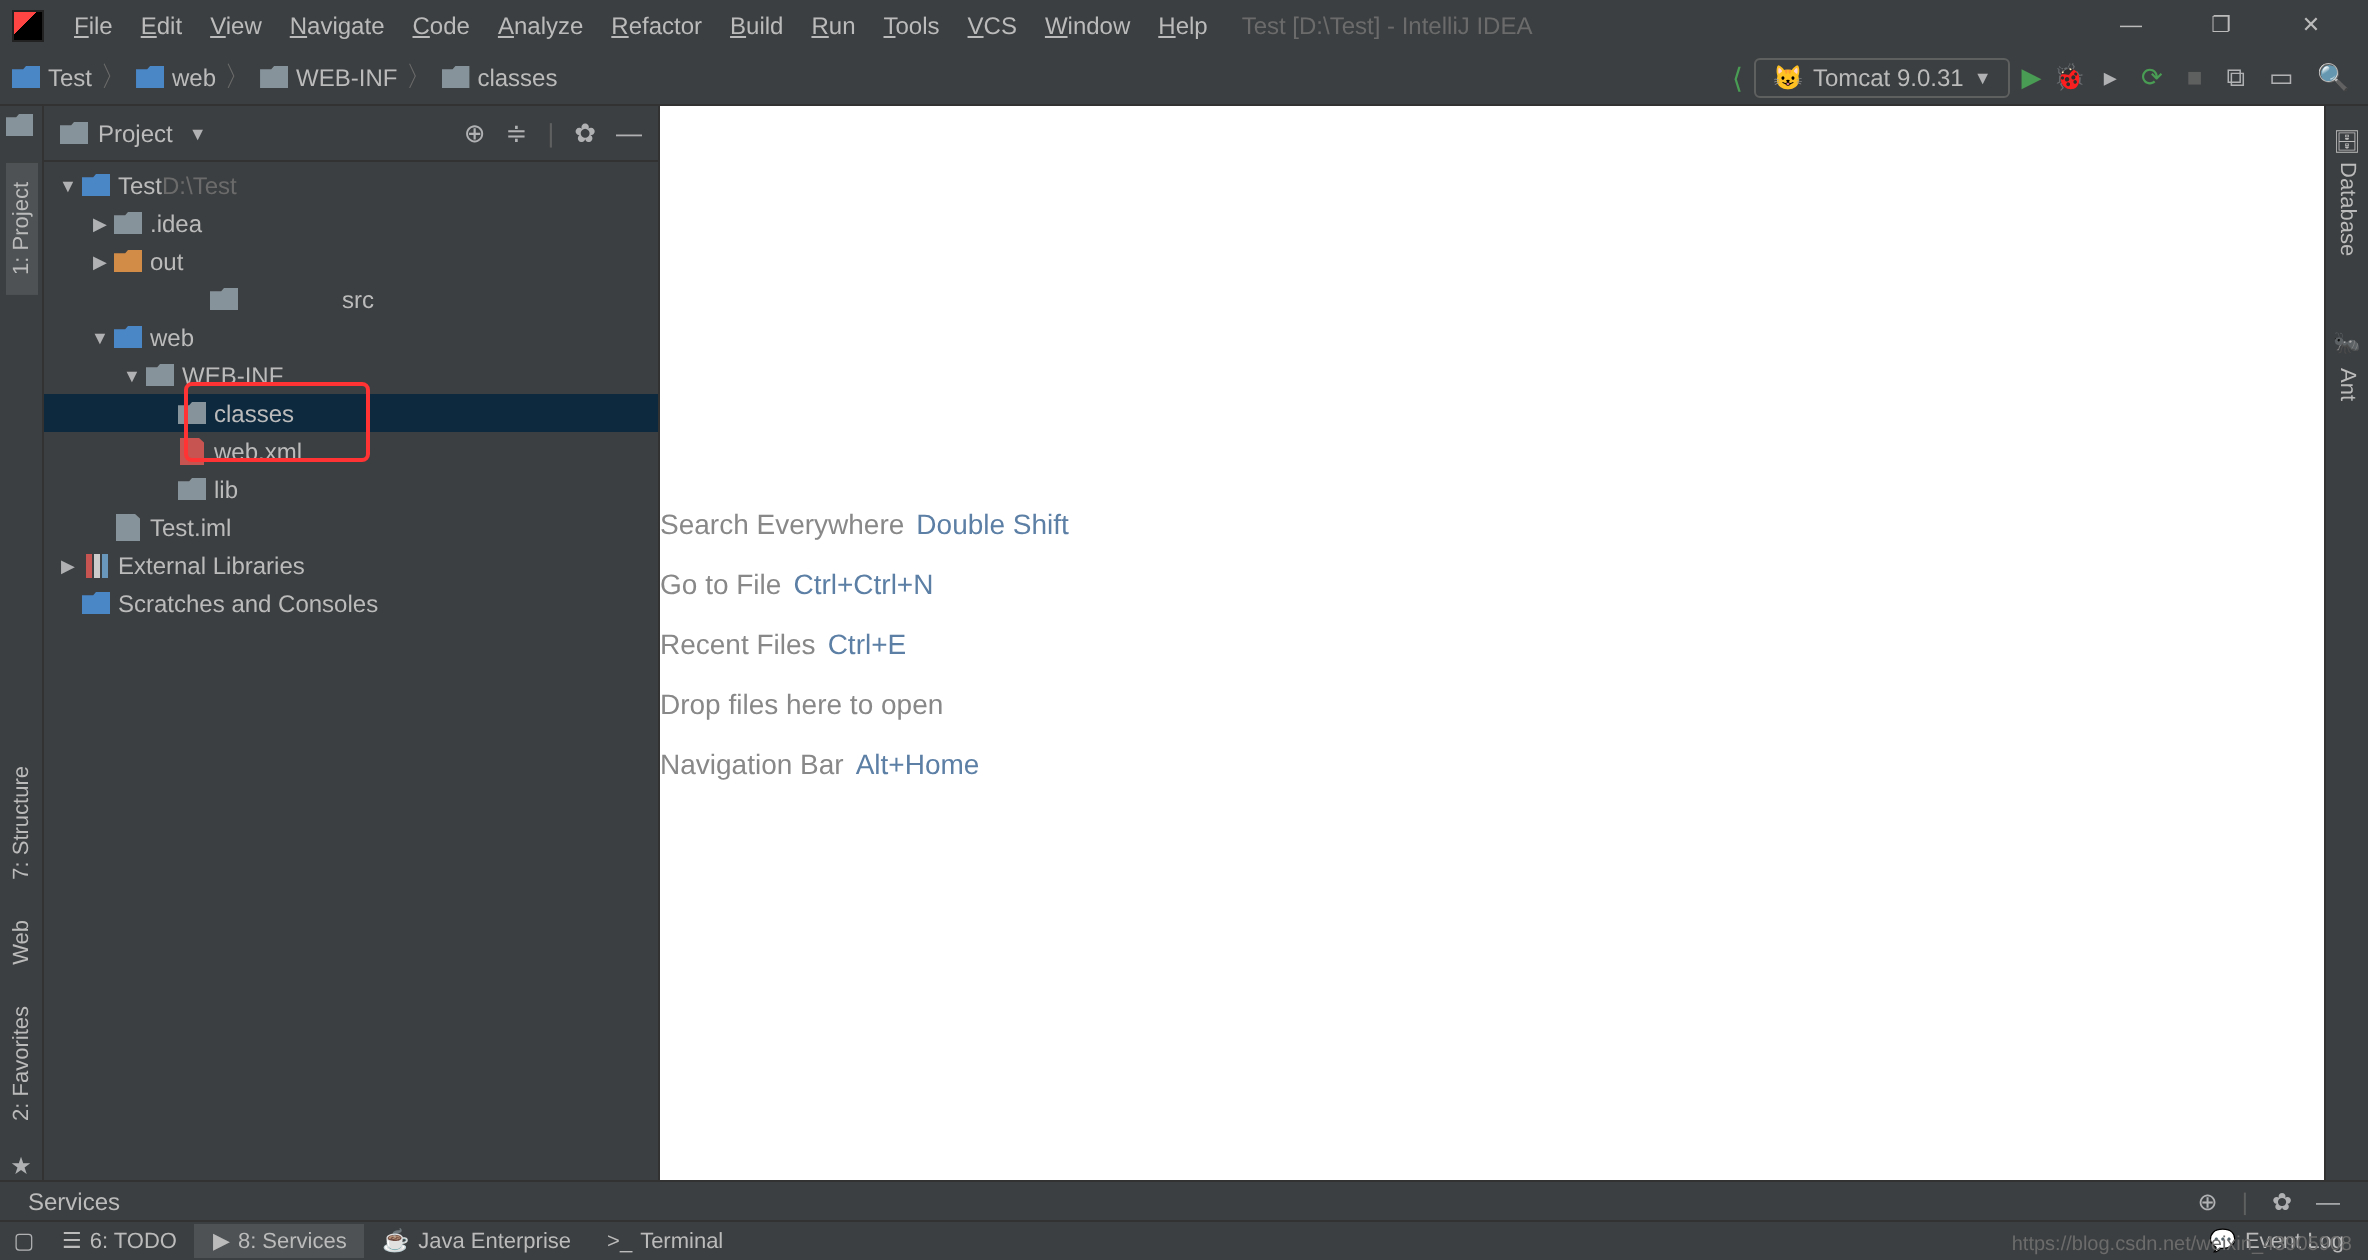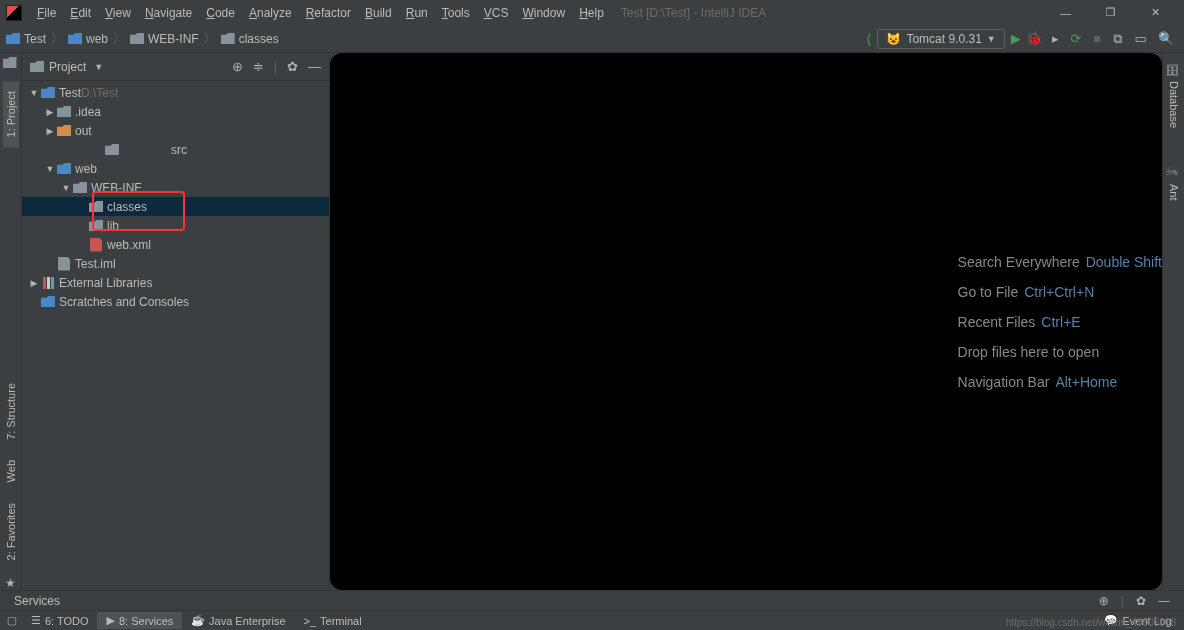--- a/index.html
+++ b/index.html
@@ -44,21 +44,21 @@
 .tree-icon { width:16px; display:inline-flex; justify-content:center; margin-right:3px; }
 .tree-label { color:#bbbbbb; }
 .tree-label.dim { color:#6b6b6b; }
 .file-icon { width:12px; height:14px; background:#87939a; clip-path:polygon(0 0,75% 0,100% 20%,100% 100%,0 100%); display:inline-block; }
 .file-icon.xml { background:#c75450; }
 .file-icon.jsp { background:#d28c47; }
 .lib-icon { display:inline-flex; gap:1px; }
 .lib-bar { width:3px; height:12px; }
 .lib-bar.b1{background:#c75450;} .lib-bar.b2{background:#ccc;} .lib-bar.b3{background:#6897bb;}
 .highlight-box { position:absolute; border:2px solid #ff3333; border-radius:4px; pointer-events:none; }
-.editor { flex:1; background:#000000; position:relative; display:flex; flex-direction:column; align-items:flex-end; justify-content:center;border-radius:12px; }
+.editor { flex:1; background:#ffffff; position:relative; display:flex; flex-direction:column; align-items:flex-start; justify-content:center; }
 .hints { display:flex; flex-direction:column; gap:14px; }
 .hint-row { font-size:14px; color:#888888; }
 .hint-row .shortcut { color:#5c7fa5; margin-left:6px; }
 .services-bar { height:20px; background:#3c3f41; border-top:1px solid #323232; display:flex; align-items:center; padding:0 14px; font-size:12px; }
 .services-right { margin-left:auto; display:flex; gap:12px; color:#afb1b3; }
 .bottom-tabs { height:20px; background:#3c3f41; border-top:1px solid #323232; display:flex; align-items:center; padding:0 2px; font-size:11px; }
 .btab { padding:2px 9px; display:flex; align-items:center; gap:4px; color:#bbbbbb; cursor:pointer; }
 .btab.active { background:#4e5254; }
 .btab-icon { font-size:11px; }
 .event-log { margin-left:auto; display:flex; align-items:center; gap:4px; padding-right:10px; }
@@ -208,30 +208,30 @@
         <div class="tree-row selected" style="padding-left: 54px;">
           <span class="tree-toggle"></span>
           <span class="tree-icon">
             <span class="folder-icon"></span>
           </span>
           <span class="tree-label">classes</span>
         </div>
         <div class="tree-row" style="padding-left: 54px;">
           <span class="tree-toggle"></span>
           <span class="tree-icon">
+            <span class="file-icon xml"></span>
+          </span>
+          <span class="tree-label">web.xml</span>
+        </div>
+        <div class="tree-row" style="padding-left: 54px;">
+          <span class="tree-toggle"></span>
+          <span class="tree-icon">
             <span class="folder-icon"></span>
           </span>
           <span class="tree-label">lib</span>
-        </div>
-        <div class="tree-row" style="padding-left: 54px;">
-          <span class="tree-toggle"></span>
-          <span class="tree-icon">
-            <span class="file-icon xml"></span>
-          </span>
-          <span class="tree-label">web.xml</span>
         </div>
         <div class="tree-row" style="padding-left: 22px;">
           <span class="tree-toggle"></span>
           <span class="tree-icon">
             <span class="file-icon"></span>
           </span>
           <span class="tree-label">Test.iml</span>
         </div>
         <div class="tree-row" style="padding-left: 6px;">
           <span class="tree-toggle">▶</span>

